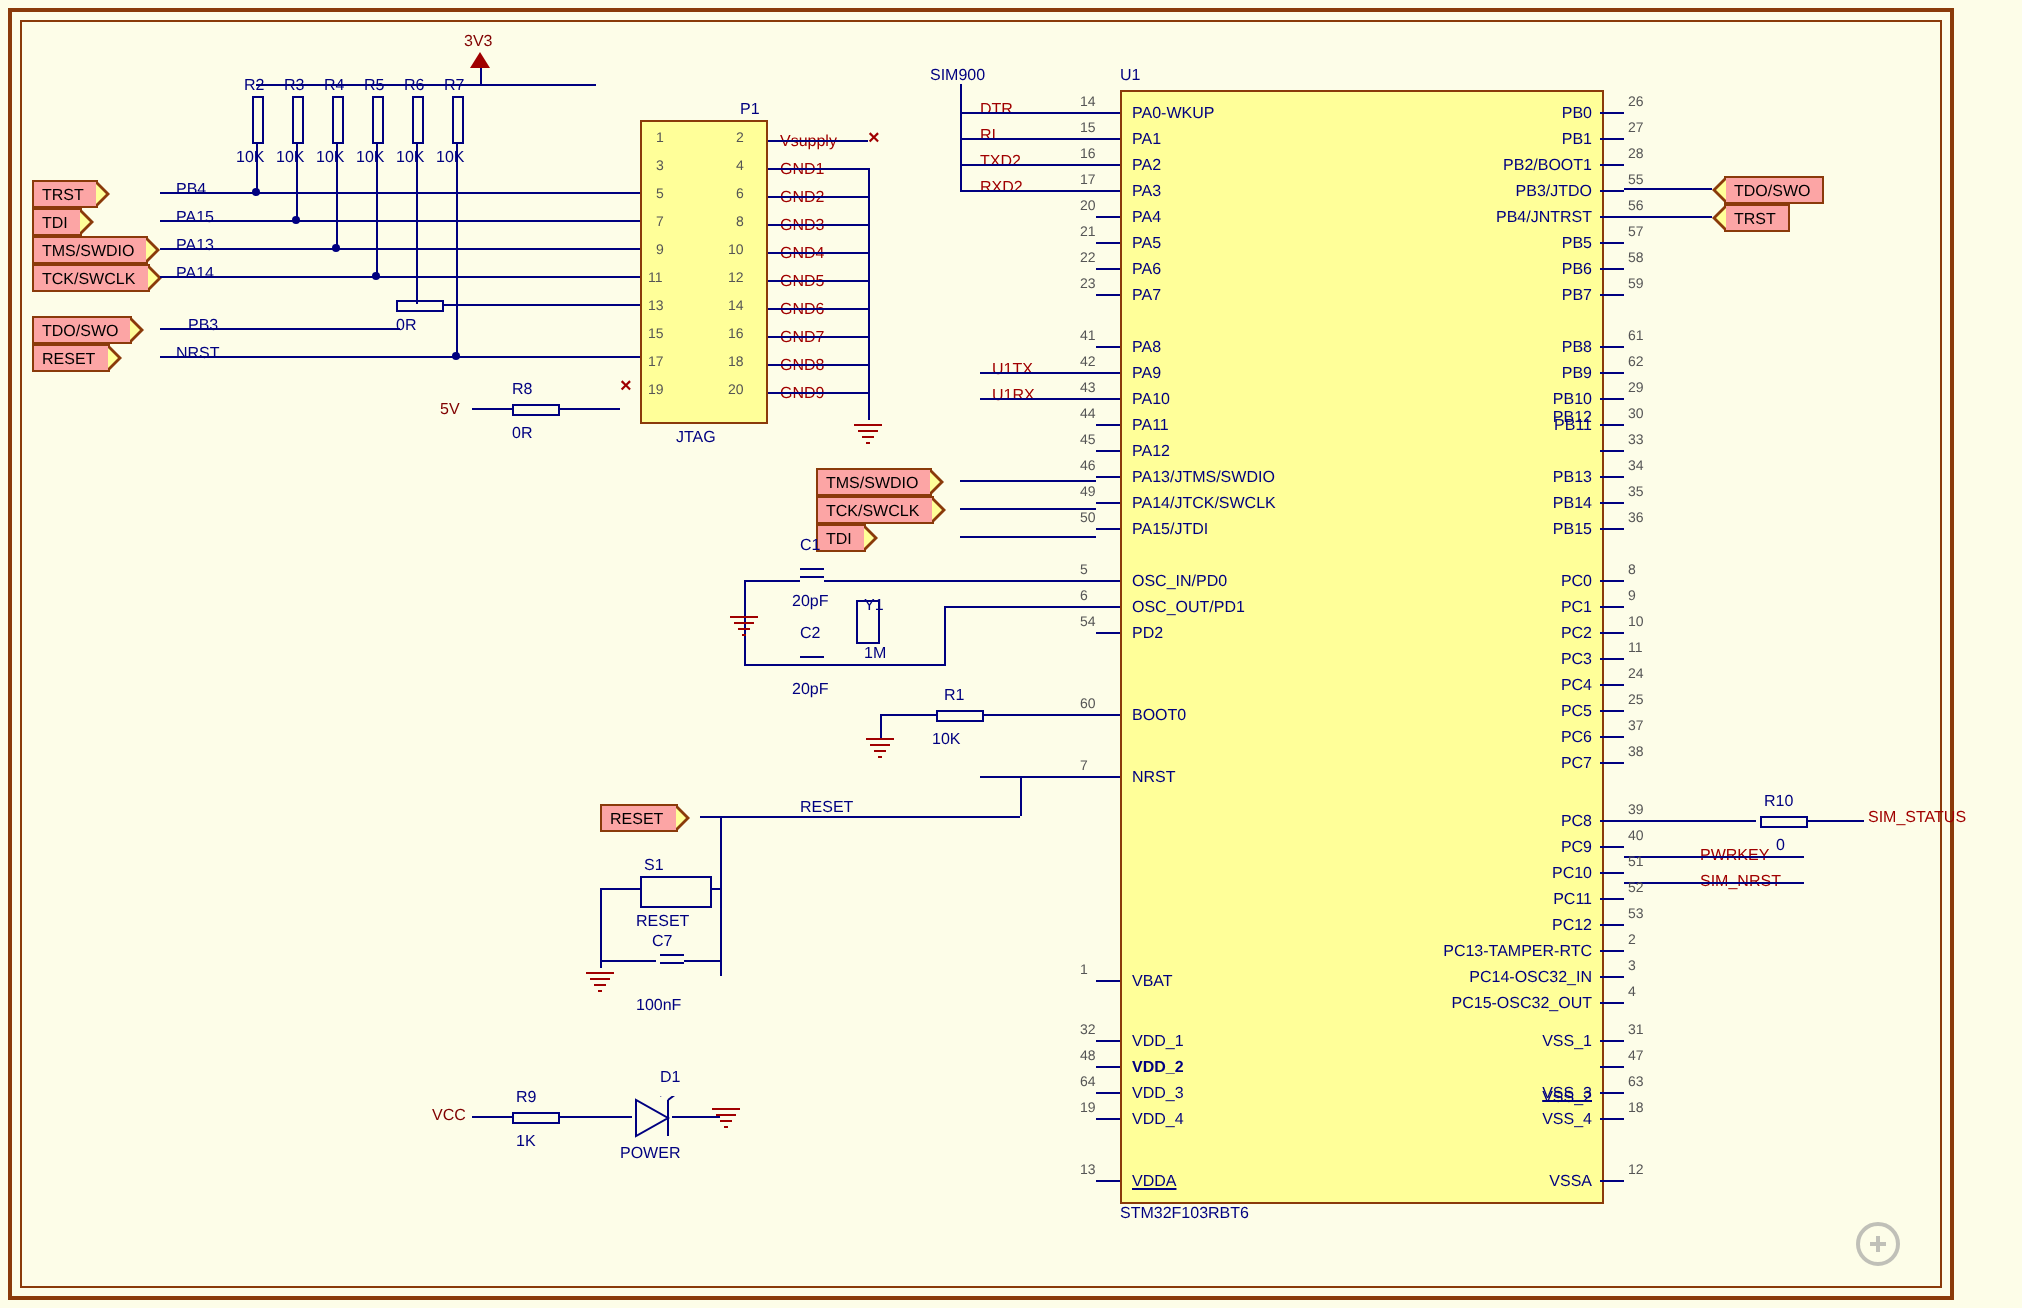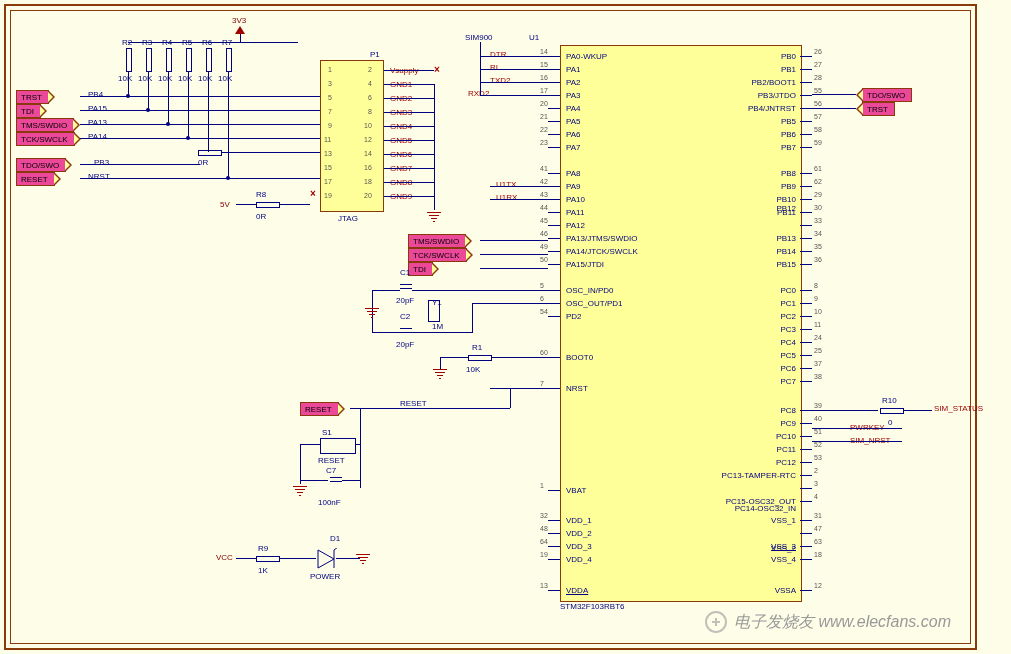--- a/index.html
+++ b/index.html
@@ -36,21 +36,21 @@
   .red   { color: #a00000; }
   .dkred { color: #800000; }
   .pin-num { color: #555; font-size: 7px; }
   .ic {
     position: absolute;
     background: #ffff99;
     border: 1px solid #8a3a0a;
   }
   .port {
     position: absolute;
-    background: #ec4899;
+    background: #fca5a5;
     border: 1px solid #8a3a0a;
     height: 12px;
     padding: 0 6px 0 4px;
     display: flex;
     align-items: center;
   }
   .port .txt { font-size: 8px; color: #000; }
   .port.arrow-r::after {
     content: "";
     position: absolute;
@@ -261,31 +261,31 @@
   <div class="label dkred" style="left:220px; top:200px;">5V</div>
   <div class="wire h" style="left:236px; top:204px; width:20px;"></div>
   <div class="resistor h" style="left:256px; top:202px;"></div>
   <div class="label" style="left:256px; top:190px;">R8</div>
   <div class="label" style="left:256px; top:212px;">0R</div>
   <div class="wire h" style="left:280px; top:204px; width:30px;"></div>
   <div class="ncx" style="left:310px; top:188px;">×</div>
   <div class="wire v" style="left:310px; top:196px; height:0px;"></div>
 
   <div class="ic" style="left:560px; top:45px; width:240px; height:555px;"></div>
-  <div class="label" style="left:529px; top:33px;">U1</div>
+  <div class="label" style="left:560px; top:33px;">U1</div>
   <div class="label" style="left:560px; top:602px;">STM32F103RBT6</div>
 
   <div id="mcu-left"></div>
   <div id="mcu-right"></div>
 
   <div class="label" style="left:465px; top:33px;">SIM900</div>
   <div class="label red" style="left:490px; top:50px;">DTR</div>
   <div class="label red" style="left:490px; top:63px;">RI</div>
   <div class="label red" style="left:490px; top:76px;">TXD2</div>
-  <div class="label red" style="left:468px; top:89px;">RXD2</div>
+  <div class="label red" style="left:490px; top:89px;">RXD2</div>
   <div class="wire h" style="left:480px; top:56px; width:68px;"></div>
   <div class="wire h" style="left:480px; top:69px; width:68px;"></div>
   <div class="wire h" style="left:480px; top:82px; width:68px;"></div>
   <div class="wire h" style="left:480px; top:95px; width:68px;"></div>
   <div class="wire v" style="left:480px; top:42px; height:54px;"></div>
 
   <div class="label red" style="left:496px; top:180px;">U1TX</div>
   <div class="label red" style="left:496px; top:193px;">U1RX</div>
   <div class="wire h" style="left:490px; top:186px; width:58px;"></div>
   <div class="wire h" style="left:490px; top:199px; width:58px;"></div>
@@ -410,21 +410,20 @@
   <div class="label red" style="left:850px; top:423px;">PWRKEY</div>
   <div class="label red" style="left:850px; top:436px;">SIM_NRST</div>
   <div class="wire h" style="left:812px; top:428px; width:90px;"></div>
   <div class="wire h" style="left:812px; top:441px; width:90px;"></div>
 
   <div class="watermark">
     <svg viewBox="0 0 24 24">
         <circle cx="12" cy="12" r="10" fill="none" stroke="#999" stroke-width="2"></circle>
         <path d="M8 12 h8 M12 8 v8" stroke="#999" stroke-width="2"></path>
       </svg>
-    <span>电子发烧友   www.elecfans.com</span>
   </div>
 </div>
 
 <div class="pin-stub-l" style="left: 548px; top: 56px;"></div>
 <div class="label pin-num" style="left: 540px; top: 48px;">14</div>
 <div class="label" style="left: 566px; top: 52px;">PA0-WKUP</div>
 <div class="pin-stub-l" style="left: 548px; top: 69px;"></div>
 <div class="label pin-num" style="left: 540px; top: 61px;">15</div>
 <div class="label" style="left: 566px; top: 65px;">PA1</div>
 <div class="pin-stub-l" style="left: 548px; top: 82px;"></div>
@@ -485,21 +484,21 @@
 <div class="label pin-num" style="left: 540px; top: 380px;">7</div>
 <div class="label" style="left: 566px; top: 384px;">NRST</div>
 <div class="pin-stub-l" style="left: 548px; top: 490px;"></div>
 <div class="label pin-num" style="left: 540px; top: 482px;">1</div>
 <div class="label" style="left: 566px; top: 486px;">VBAT</div>
 <div class="pin-stub-l" style="left: 548px; top: 520px;"></div>
 <div class="label pin-num" style="left: 540px; top: 512px;">32</div>
 <div class="label" style="left: 566px; top: 516px;">VDD_1</div>
 <div class="pin-stub-l" style="left: 548px; top: 533px;"></div>
 <div class="label pin-num" style="left: 540px; top: 525px;">48</div>
-<div class="label" style="left: 566px; top: 529px;">VDD_2</div>
+<div class="label" style="left: 566px; top: 529px; font-weight: bold;">VDD_2</div>
 <div class="pin-stub-l" style="left: 548px; top: 546px;"></div>
 <div class="label pin-num" style="left: 540px; top: 538px;">64</div>
 <div class="label" style="left: 566px; top: 542px;">VDD_3</div>
 <div class="pin-stub-l" style="left: 548px; top: 559px;"></div>
 <div class="label pin-num" style="left: 540px; top: 551px;">19</div>
 <div class="label" style="left: 566px; top: 555px;">VDD_4</div>
 <div class="pin-stub-l" style="left: 548px; top: 590px;"></div>
 <div class="label pin-num" style="left: 540px; top: 582px;">13</div>
 <div class="label" style="left: 566px; top: 586px; text-decoration: underline;">VDDA</div>
 <div class="pin-stub-r" style="left: 800px; top: 56px;"></div>
@@ -587,21 +586,21 @@
 <div class="label pin-num" style="left: 814px; top: 441px;">52</div>
 <div class="label" style="right: 215px; text-align: right; top: 445px; position: absolute;">PC11</div>
 <div class="pin-stub-r" style="left: 800px; top: 462px;"></div>
 <div class="label pin-num" style="left: 814px; top: 454px;">53</div>
 <div class="label" style="right: 215px; text-align: right; top: 458px; position: absolute;">PC12</div>
 <div class="pin-stub-r" style="left: 800px; top: 475px;"></div>
 <div class="label pin-num" style="left: 814px; top: 467px;">2</div>
 <div class="label" style="right: 215px; text-align: right; top: 471px; position: absolute;">PC13-TAMPER-RTC</div>
 <div class="pin-stub-r" style="left: 800px; top: 488px;"></div>
 <div class="label pin-num" style="left: 814px; top: 480px;">3</div>
-<div class="label" style="right: 215px; text-align: right; top: 484px; position: absolute; margin-top: 20px;">PC14-OSC32_IN</div>
+<div class="label" style="right: 215px; text-align: right; top: 484px; position: absolute;">PC14-OSC32_IN</div>
 <div class="pin-stub-r" style="left: 800px; top: 501px;"></div>
 <div class="label pin-num" style="left: 814px; top: 493px;">4</div>
 <div class="label" style="right: 215px; text-align: right; top: 497px; position: absolute;">PC15-OSC32_OUT</div>
 <div class="pin-stub-r" style="left: 800px; top: 520px;"></div>
 <div class="label pin-num" style="left: 814px; top: 512px;">31</div>
 <div class="label" style="right: 215px; text-align: right; top: 516px; position: absolute;">VSS_1</div>
 <div class="pin-stub-r" style="left: 800px; top: 533px;"></div>
 <div class="label pin-num" style="left: 814px; top: 525px;">47</div>
 <div class="label" style="right: 215px; text-align: right; top: 544px; position: absolute;">VSS_2</div>
 <div class="pin-stub-r" style="left: 800px; top: 546px;"></div>

